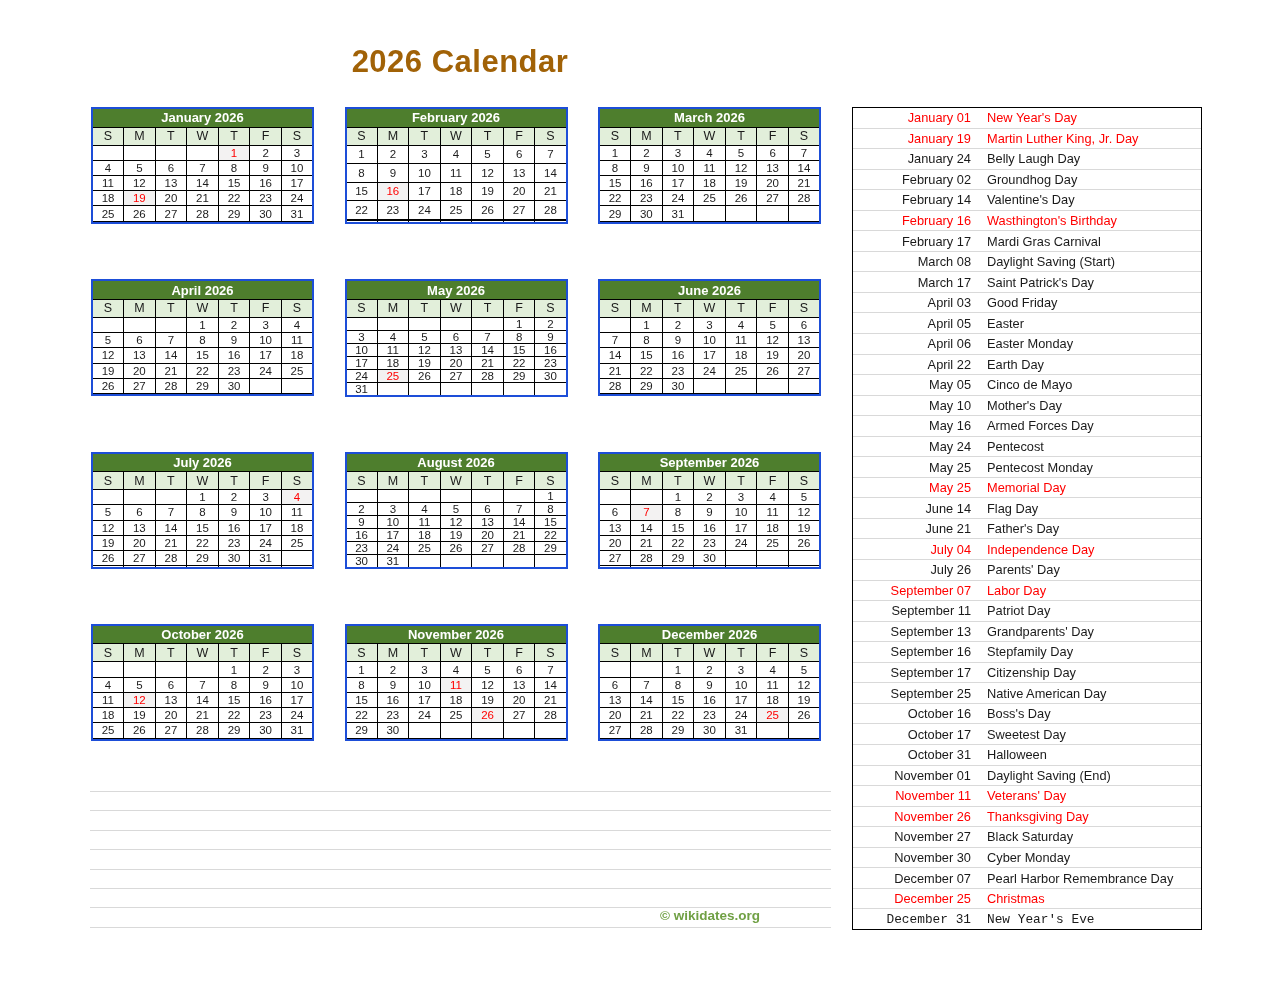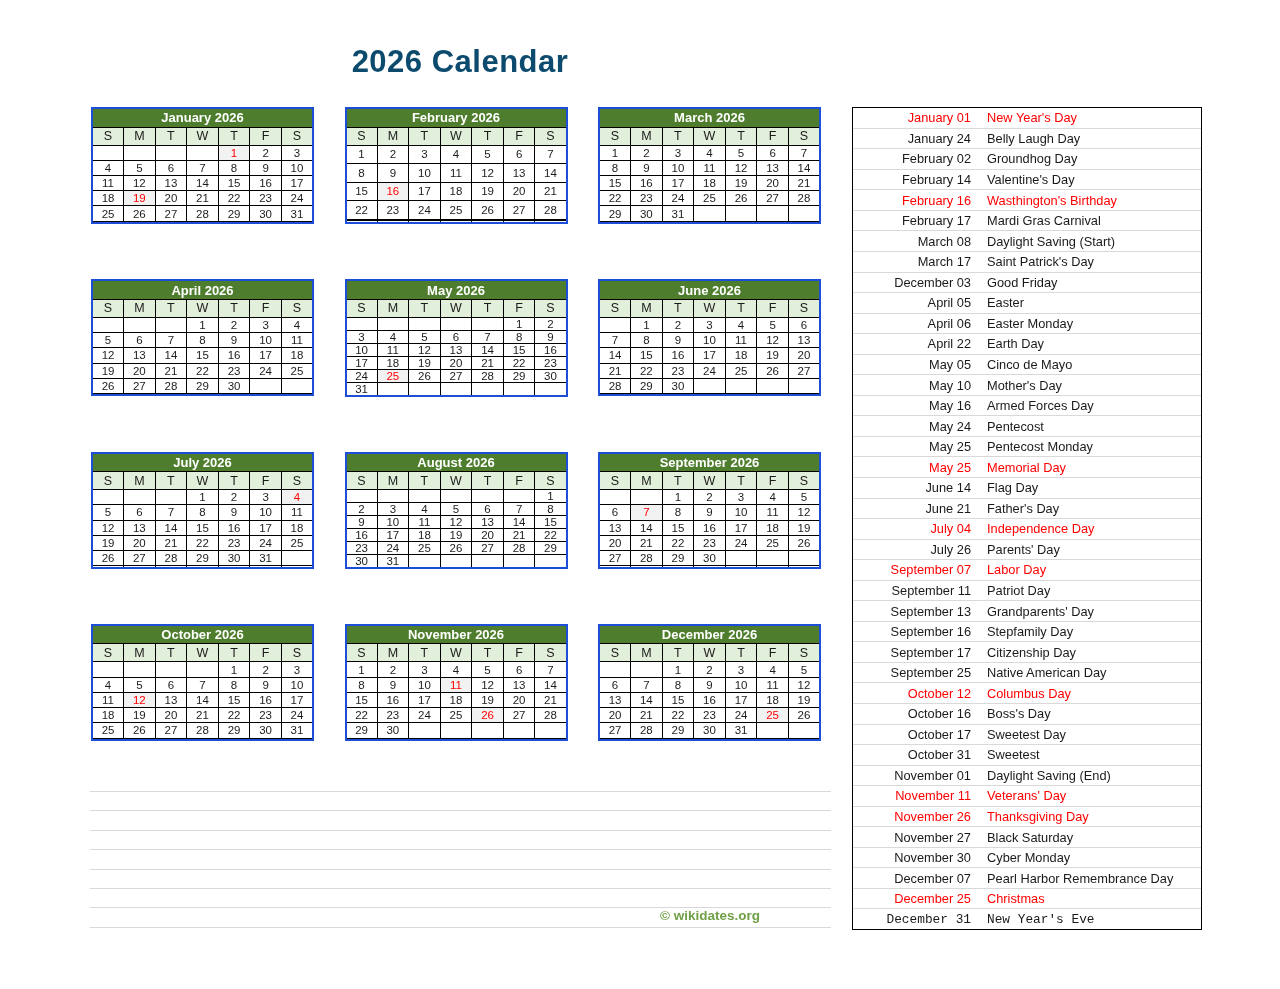--- a/index.html
+++ b/index.html
@@ -3,21 +3,21 @@
 <meta charset="utf-8">
 <style>
   * { margin:0; padding:0; box-sizing:border-box; }
   html,body { background:#ffffff; }
   .page {
     position:relative; width:1280px; height:989px; background:#fff;
     font-family:"Liberation Sans", sans-serif; color:#1a1a1a; overflow:hidden;
   }
   .title {
     position:absolute; left:90px; top:44px; width:740px;
-    text-align:center; font-size:31px; font-weight:bold; color:#0c4a6e;
+    text-align:center; font-size:31px; font-weight:bold; color:#a16207;
     letter-spacing:0.5px;
   }
   .months-grid {
     position:absolute; left:91px; top:107px;
     display:grid; grid-template-columns:223px 223px 223px;
     column-gap:30.5px; grid-auto-rows:151px; row-gap:21.3px;
   }
   table.month {
     border-collapse:collapse; width:223px; height:117px; table-layout:fixed;
     border:2px solid #1d4ed8;
@@ -31,21 +31,21 @@
     font-size:13px; height:19px;
   }
   tr.dw td {
     background:var(--dow-green,#e2efda); font-size:12.5px; height:18px; color:#1a1a1a;
   }
   tr.bd td { font-size:11.5px; color:#1c1c1c; background:#fff; }
   tr.bd td.hl { color:var(--red,#ff0000); background:var(--hl-bg,#f3f2f2); }
   .holiday-panel {
     position:absolute; left:852px; top:107px; width:350px; height:823px;
     border:1.5px solid #000; background:#fff;
-    display:flex; flex-direction:column;justify-content:flex-end;
+    display:flex; flex-direction:column;
   }
   .hrow {
     flex:1 1 0; display:flex; align-items:center;
     border-bottom:1px solid var(--line-gray,#d9d9d9);
     font-size:12.8px; color:#1a1a1a; white-space:nowrap;
   }
   .hrow:last-child { border-bottom:none;font-family:Liberation Mono, monospace; }
   .hrow.red .hdate, .hrow.red .hname { color:var(--red,#ff0000); }
   .hdate { flex:0 0 118px; text-align:right; }
   .hname { padding-left:16px; text-align:left; }
@@ -903,20 +903,24 @@
             <td></td>
           </tr>
         </tbody>
       </table>
     </div>
   <div class="holiday-panel" id="holiday-panel">
       <div class="hrow red">
         <span class="hdate">January 01</span>
         <span class="hname">New Year's Day</span>
       </div>
+      <div class="hrow red">
+        <span class="hdate">January 19</span>
+        <span class="hname">Martin Luther King, Jr. Day</span>
+      </div>
       <div class="hrow">
         <span class="hdate">January 24</span>
         <span class="hname">Belly Laugh Day</span>
       </div>
       <div class="hrow">
         <span class="hdate">February 02</span>
         <span class="hname">Groundhog Day</span>
       </div>
       <div class="hrow">
         <span class="hdate">February 14</span>
@@ -932,21 +936,21 @@
       </div>
       <div class="hrow">
         <span class="hdate">March 08</span>
         <span class="hname">Daylight Saving (Start)</span>
       </div>
       <div class="hrow">
         <span class="hdate">March 17</span>
         <span class="hname">Saint Patrick's Day</span>
       </div>
       <div class="hrow">
-        <span class="hdate">December 03</span>
+        <span class="hdate">April 03</span>
         <span class="hname">Good Friday</span>
       </div>
       <div class="hrow">
         <span class="hdate">April 05</span>
         <span class="hname">Easter</span>
       </div>
       <div class="hrow">
         <span class="hdate">April 06</span>
         <span class="hname">Easter Monday</span>
       </div>
@@ -1011,35 +1015,31 @@
         <span class="hname">Stepfamily Day</span>
       </div>
       <div class="hrow">
         <span class="hdate">September 17</span>
         <span class="hname">Citizenship Day</span>
       </div>
       <div class="hrow">
         <span class="hdate">September 25</span>
         <span class="hname">Native American Day</span>
       </div>
-      <div class="hrow red">
-        <span class="hdate">October 12</span>
-        <span class="hname">Columbus Day</span>
-      </div>
       <div class="hrow">
         <span class="hdate">October 16</span>
         <span class="hname">Boss's Day</span>
       </div>
       <div class="hrow">
         <span class="hdate">October 17</span>
         <span class="hname">Sweetest Day</span>
       </div>
       <div class="hrow">
         <span class="hdate">October 31</span>
-        <span class="hname">Sweetest</span>
+        <span class="hname">Halloween</span>
       </div>
       <div class="hrow">
         <span class="hdate">November 01</span>
         <span class="hname">Daylight Saving (End)</span>
       </div>
       <div class="hrow red">
         <span class="hdate">November 11</span>
         <span class="hname">Veterans' Day</span>
       </div>
       <div class="hrow red">

